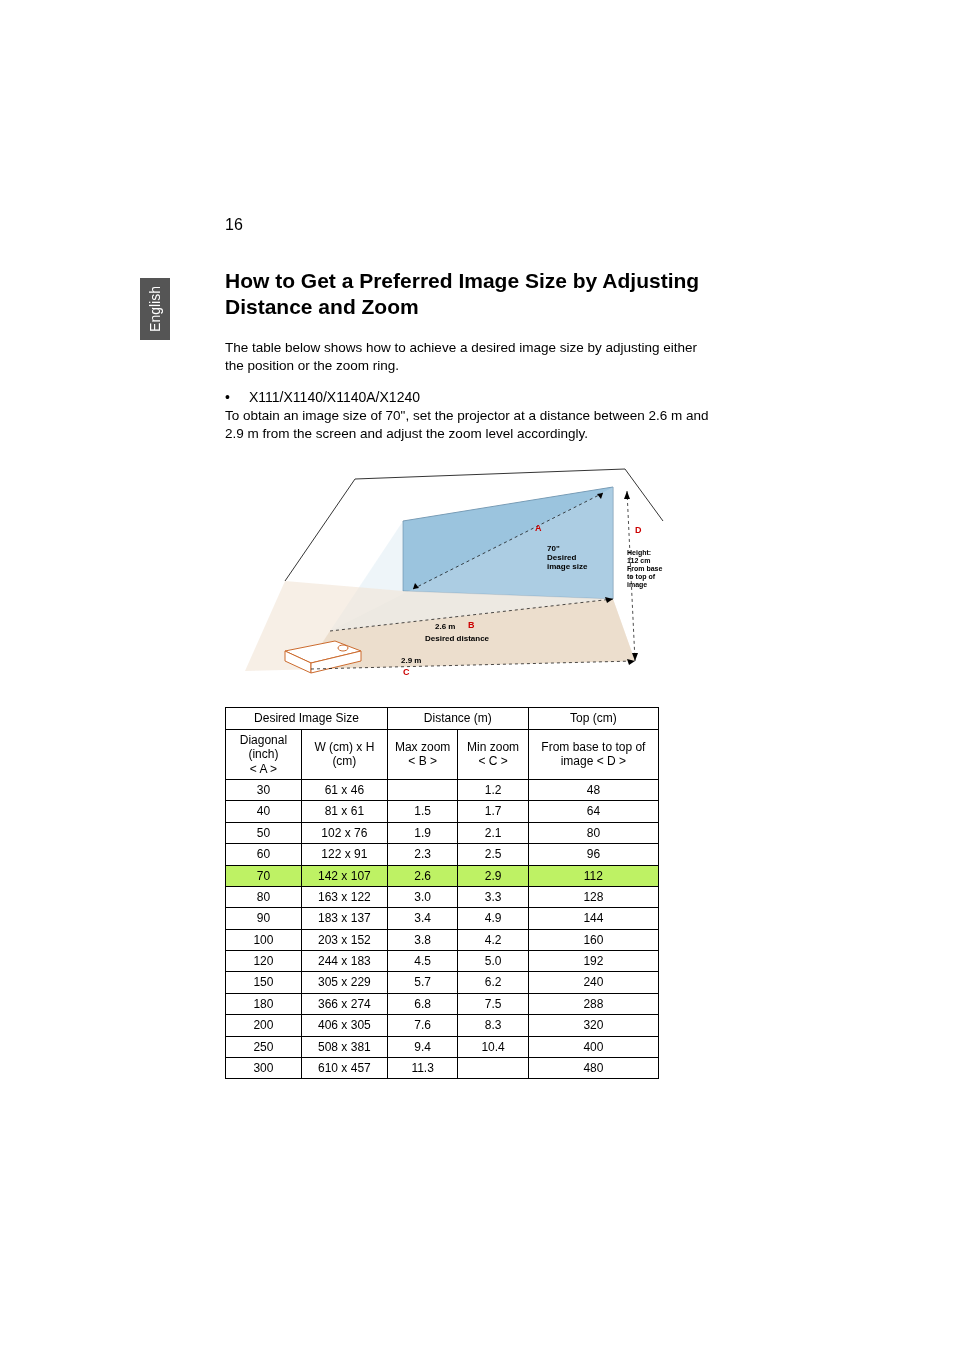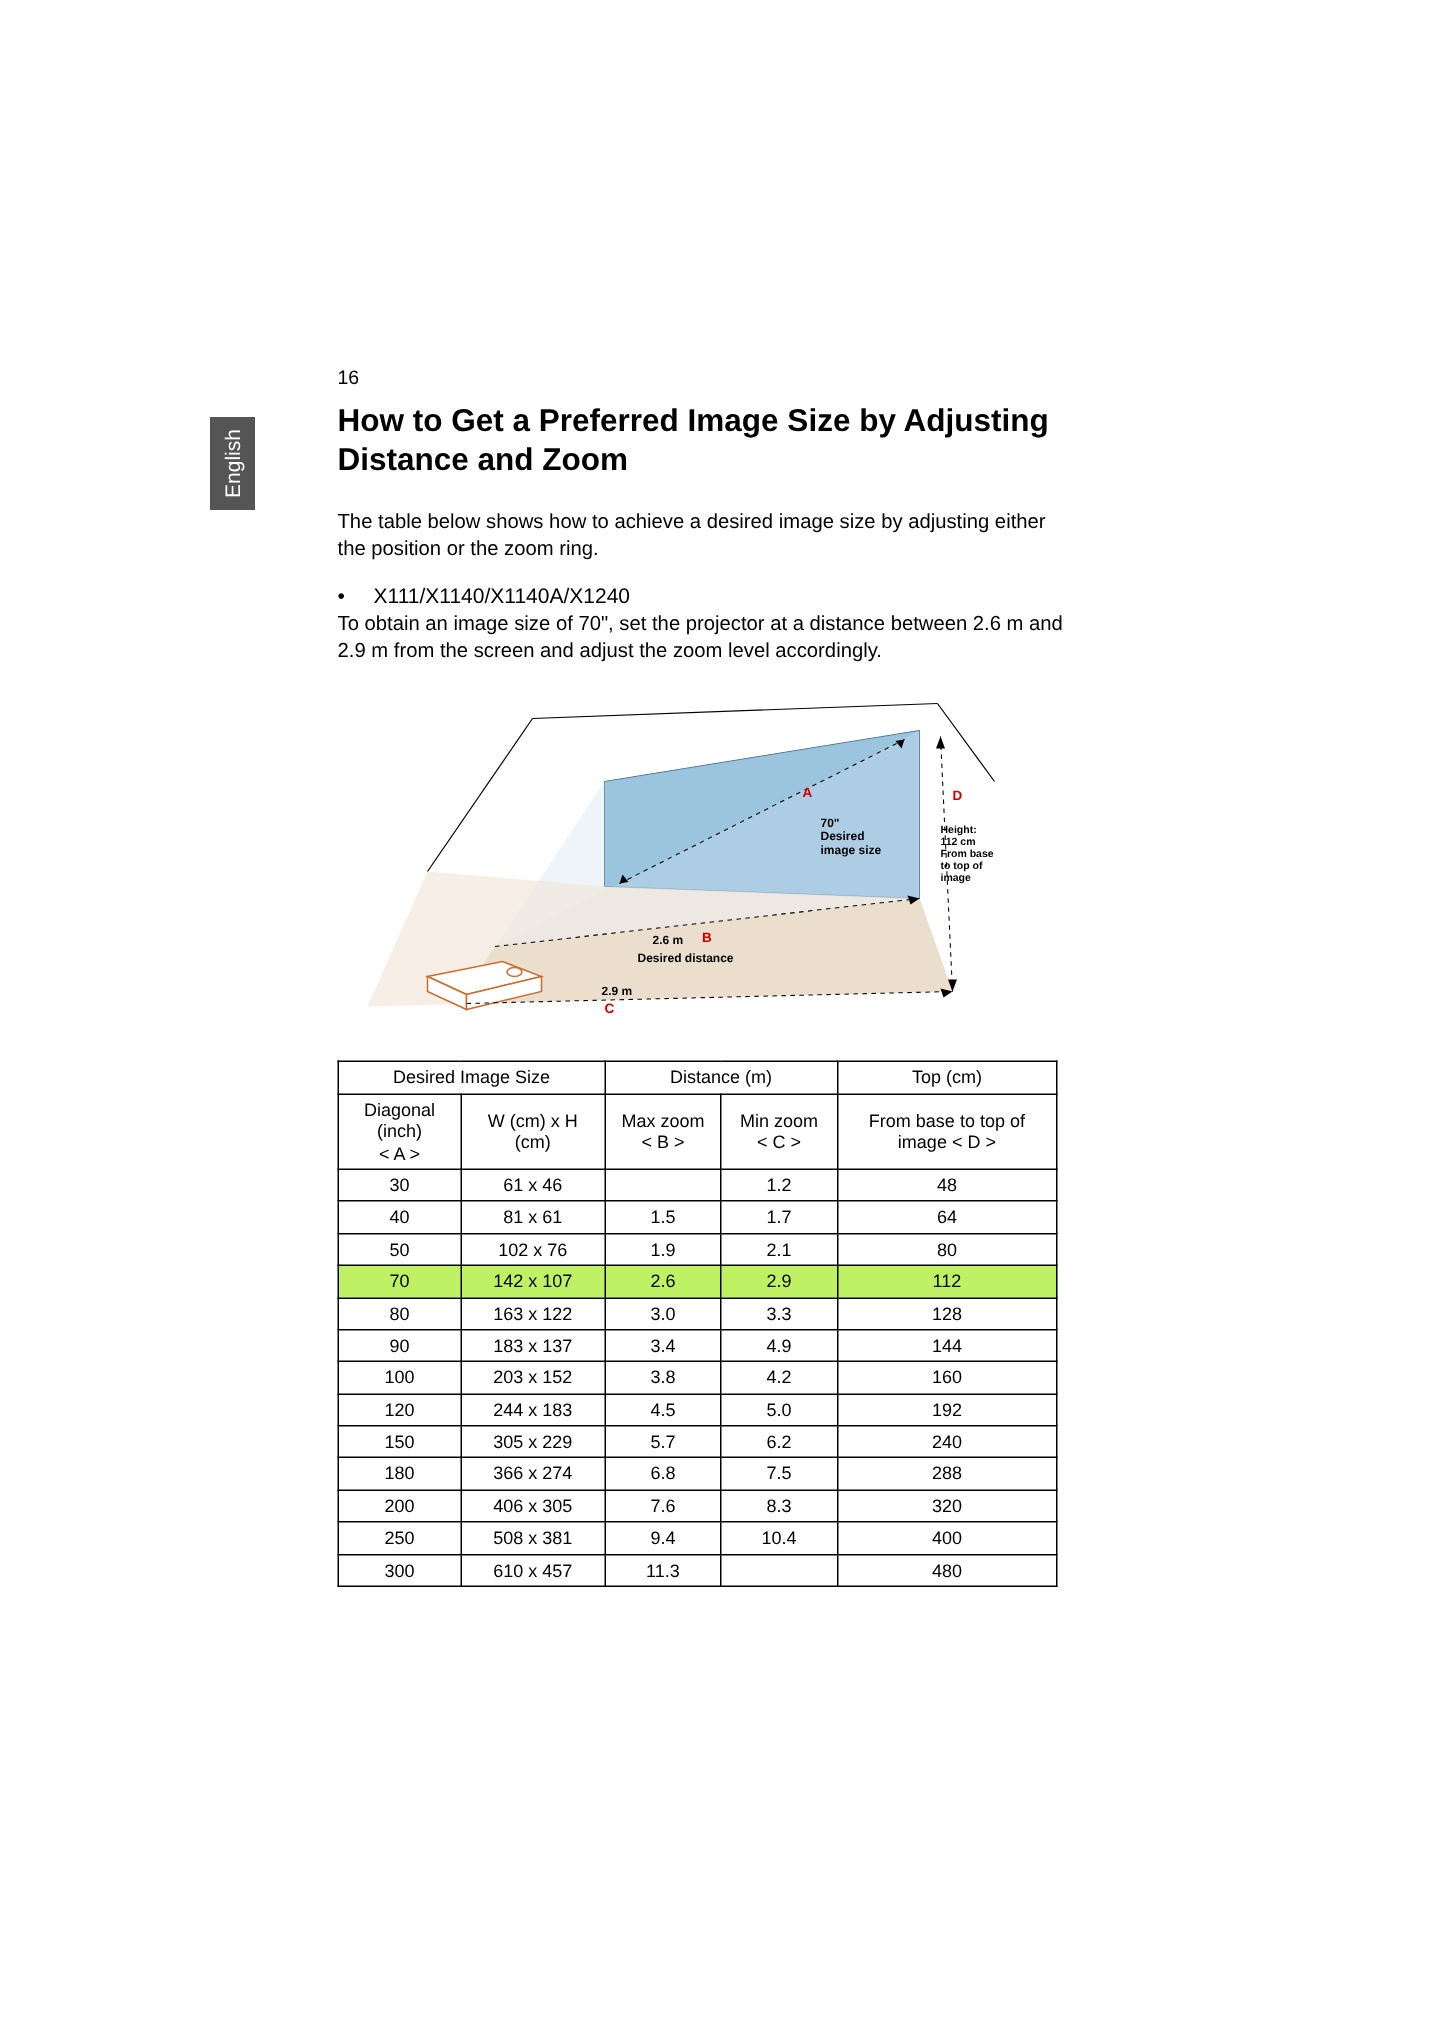--- a/index.html
+++ b/index.html
@@ -29,22 +29,22 @@
     align-items: center;
     justify-content: center;
   }
   .side-tab span {
     transform: rotate(-90deg);
     white-space: nowrap;
   }
   .page-num {
     position: absolute;
     left: 225px;
-    top: 244px;
-    font-size: 13px;
+    top: 216px;
+    font-size: 16px;
   }
   .content {
     position: absolute;
     left: 225px;
     top: 268px;
     width: 490px;
   }
   h1 {
     font-size: 21px;
     font-weight: bold;
@@ -68,21 +68,21 @@
     margin: 18px 0 26px 0;
     width: 460px;
     height: 220px;
     position: relative;
   }
   .diagram-wrap svg {
     overflow: visible;
   }
   table.spec {
     border-collapse: collapse;
-    width: 480px;
+    width: 434px;
     font-size: 12px;
   }
   table.spec th, table.spec td {
     border: 1px solid #000;
     padding: 3px 4px;
     text-align: center;
     vertical-align: middle;
     line-height: 1.2;
     font-weight: normal;
   }
@@ -233,20 +233,27 @@
             <td>1.7</td>
             <td>64</td>
           </tr>
           <tr>
             <td>50</td>
             <td>102 x 76</td>
             <td>1.9</td>
             <td>2.1</td>
             <td>80</td>
           </tr>
+          <tr>
+            <td>60</td>
+            <td>122 x 91</td>
+            <td>2.3</td>
+            <td>2.5</td>
+            <td>96</td>
+          </tr>
           <tr class="hl">
             <td>70</td>
             <td>142 x 107</td>
             <td>2.6</td>
             <td>2.9</td>
             <td>112</td>
           </tr>
           <tr>
             <td>80</td>
             <td>163 x 122</td>

